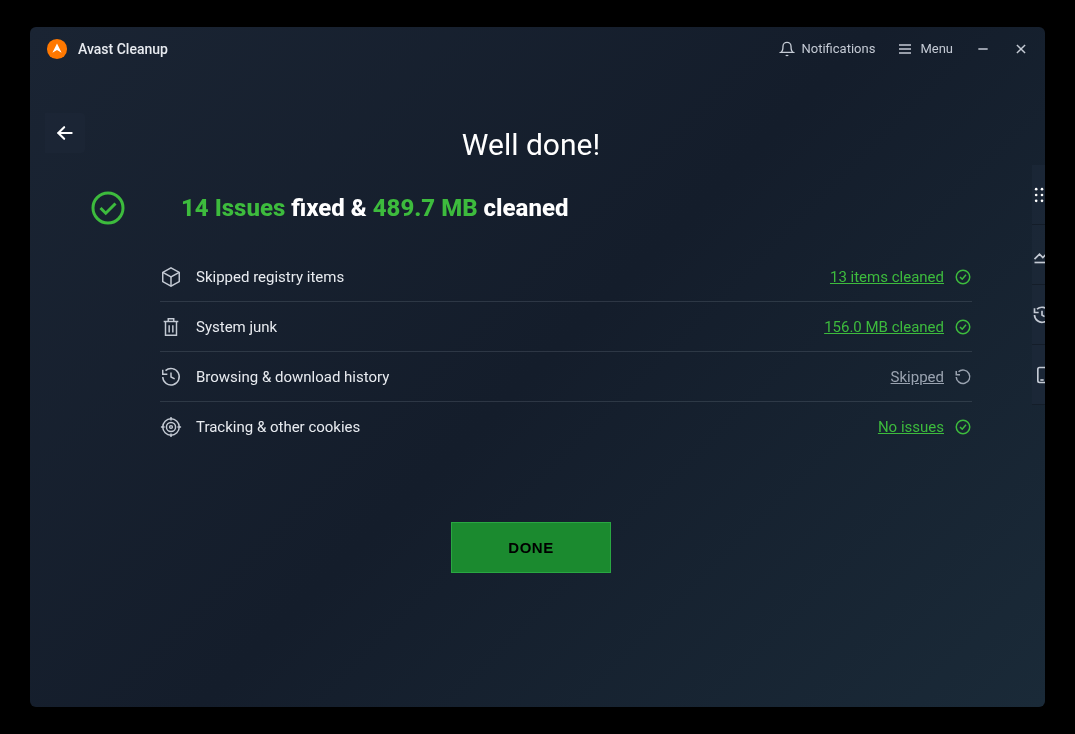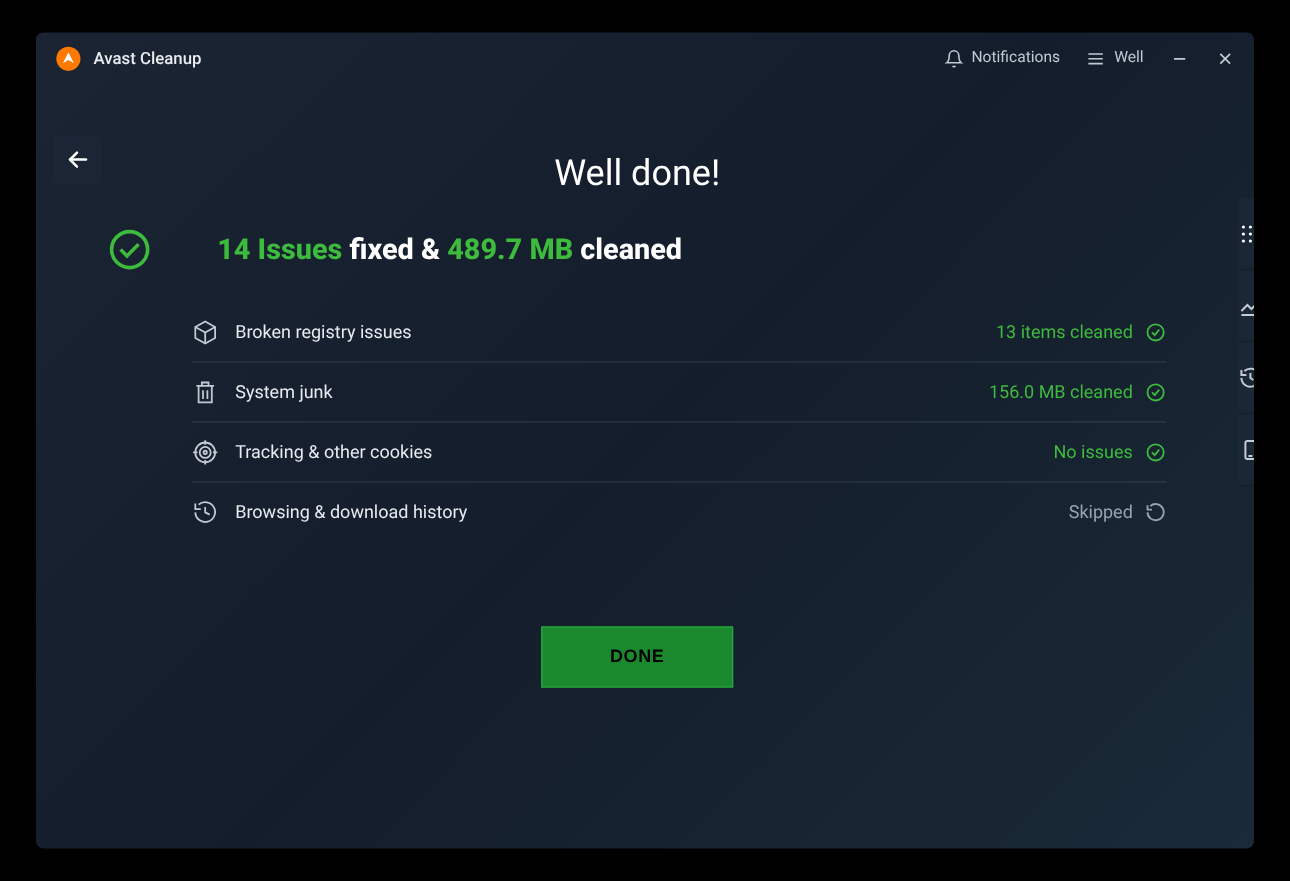--- a/index.html
+++ b/index.html
@@ -174,20 +174,21 @@
   .row-label {
     color: #e8ebf0;
     font-size: 15px;
   }
   .row-status {
     margin-left: auto;
     font-size: 15px;
     display: flex;
     align-items: center;
     gap: 10px;
+    text-decoration: underline;
   }
   .status-green { color: #3dbb3d; }
   .status-gray { color: #9aa3b0; }
   .status-check {
     width: 18px;
     height: 18px;
   }
   .done-btn {
     margin-top: 70px;
     background: #1b8a2f;
@@ -226,21 +227,21 @@
         <span>Notifications</span>
       </div>
       <div class="tb-item">
         <span class="tb-icon">
           <svg viewBox="0 0 24 24" width="16" height="16" fill="none" stroke="currentColor" stroke-width="2">
             <line x1="3" y1="6" x2="21" y2="6"></line>
             <line x1="3" y1="12" x2="21" y2="12"></line>
             <line x1="3" y1="18" x2="21" y2="18"></line>
           </svg>
         </span>
-        <span>Well</span>
+        <span>Menu</span>
       </div>
       <div class="win-btn">
         <svg viewBox="0 0 24 24" width="14" height="14" stroke="currentColor" stroke-width="2.5">
           <line x1="4" y1="12" x2="20" y2="12"></line>
         </svg>
       </div>
       <div class="win-btn">
         <svg viewBox="0 0 24 24" width="14" height="14" stroke="currentColor" stroke-width="2.5">
           <line x1="5" y1="5" x2="19" y2="19"></line>
           <line x1="19" y1="5" x2="5" y2="19"></line>
@@ -276,21 +277,21 @@
       <div class="list">
 
         <div class="row">
           <span class="row-icon">
             <svg viewBox="0 0 24 24" width="22" height="22" fill="none" stroke="currentColor" stroke-width="1.6">
               <path d="M12 2 L21 7 L21 17 L12 22 L3 17 L3 7 Z"></path>
               <path d="M3 7 L12 12 L21 7"></path>
               <path d="M12 12 L12 22"></path>
             </svg>
           </span>
-          <span class="row-label">Broken registry issues</span>
+          <span class="row-label">Skipped registry items</span>
           <span class="row-status status-green">
             <span>13 items cleaned</span>
             <span class="status-check">
               <svg viewBox="0 0 24 24" width="18" height="18" fill="none" stroke="currentColor" stroke-width="2">
                 <circle cx="12" cy="12" r="9"></circle>
                   <polyline points="8 12 11 15 16 9"></polyline>
               </svg>
             </span>
           </span>
         </div>
@@ -311,60 +312,60 @@
             <span>156.0 MB cleaned</span>
             <span class="status-check">
               <svg viewBox="0 0 24 24" width="18" height="18" fill="none" stroke="currentColor" stroke-width="2">
                 <circle cx="12" cy="12" r="9"></circle>
                   <polyline points="8 12 11 15 16 9"></polyline>
               </svg>
             </span>
           </span>
         </div>
 
+
+        <div class="row">
+          <span class="row-icon">
+            <svg viewBox="0 0 24 24" width="22" height="22" fill="none" stroke="currentColor" stroke-width="1.6">
+              <path d="M3 12 A9 9 0 1 0 6 5"></path>
+              <polyline points="3 4 3 9 8 9"></polyline>
+              <polyline points="12 7 12 12 16 14"></polyline>
+            </svg>
+          </span>
+          <span class="row-label">Browsing &amp; download history</span>
+          <span class="row-status status-gray">
+            <span>Skipped</span>
+            <span class="status-check">
+              <svg viewBox="0 0 24 24" width="18" height="18" fill="none" stroke="currentColor" stroke-width="2">
+                <path d="M3 12 A9 9 0 1 0 6 5"></path>
+                <polyline points="3 4 3 9 8 9"></polyline>
+              </svg>
+            </span>
+          </span>
+        </div>
 
         <div class="row">
           <span class="row-icon">
             <svg viewBox="0 0 24 24" width="22" height="22" fill="none" stroke="currentColor" stroke-width="1.6">
               <circle cx="12" cy="12" r="9"></circle>
                 <circle cx="12" cy="12" r="5"></circle>
                 <circle cx="12" cy="12" r="1.5"></circle>
               <line x1="12" y1="1" x2="12" y2="5"></line>
                 <line x1="12" y1="19" x2="12" y2="23"></line>
               <line x1="1" y1="12" x2="5" y2="12"></line>
                 <line x1="19" y1="12" x2="23" y2="12"></line>
             </svg>
           </span>
           <span class="row-label">Tracking &amp; other cookies</span>
           <span class="row-status status-green">
             <span>No issues</span>
             <span class="status-check">
               <svg viewBox="0 0 24 24" width="18" height="18" fill="none" stroke="currentColor" stroke-width="2">
                 <circle cx="12" cy="12" r="9"></circle>
                   <polyline points="8 12 11 15 16 9"></polyline>
-              </svg>
-            </span>
-          </span>
-        </div>
-
-        <div class="row">
-          <span class="row-icon">
-            <svg viewBox="0 0 24 24" width="22" height="22" fill="none" stroke="currentColor" stroke-width="1.6">
-              <path d="M3 12 A9 9 0 1 0 6 5"></path>
-              <polyline points="3 4 3 9 8 9"></polyline>
-              <polyline points="12 7 12 12 16 14"></polyline>
-            </svg>
-          </span>
-          <span class="row-label">Browsing &amp; download history</span>
-          <span class="row-status status-gray">
-            <span>Skipped</span>
-            <span class="status-check">
-              <svg viewBox="0 0 24 24" width="18" height="18" fill="none" stroke="currentColor" stroke-width="2">
-                <path d="M3 12 A9 9 0 1 0 6 5"></path>
-                <polyline points="3 4 3 9 8 9"></polyline>
               </svg>
             </span>
           </span>
         </div>
 
       </div>
 
       <button class="done-btn">DONE</button>
     </div>
 

